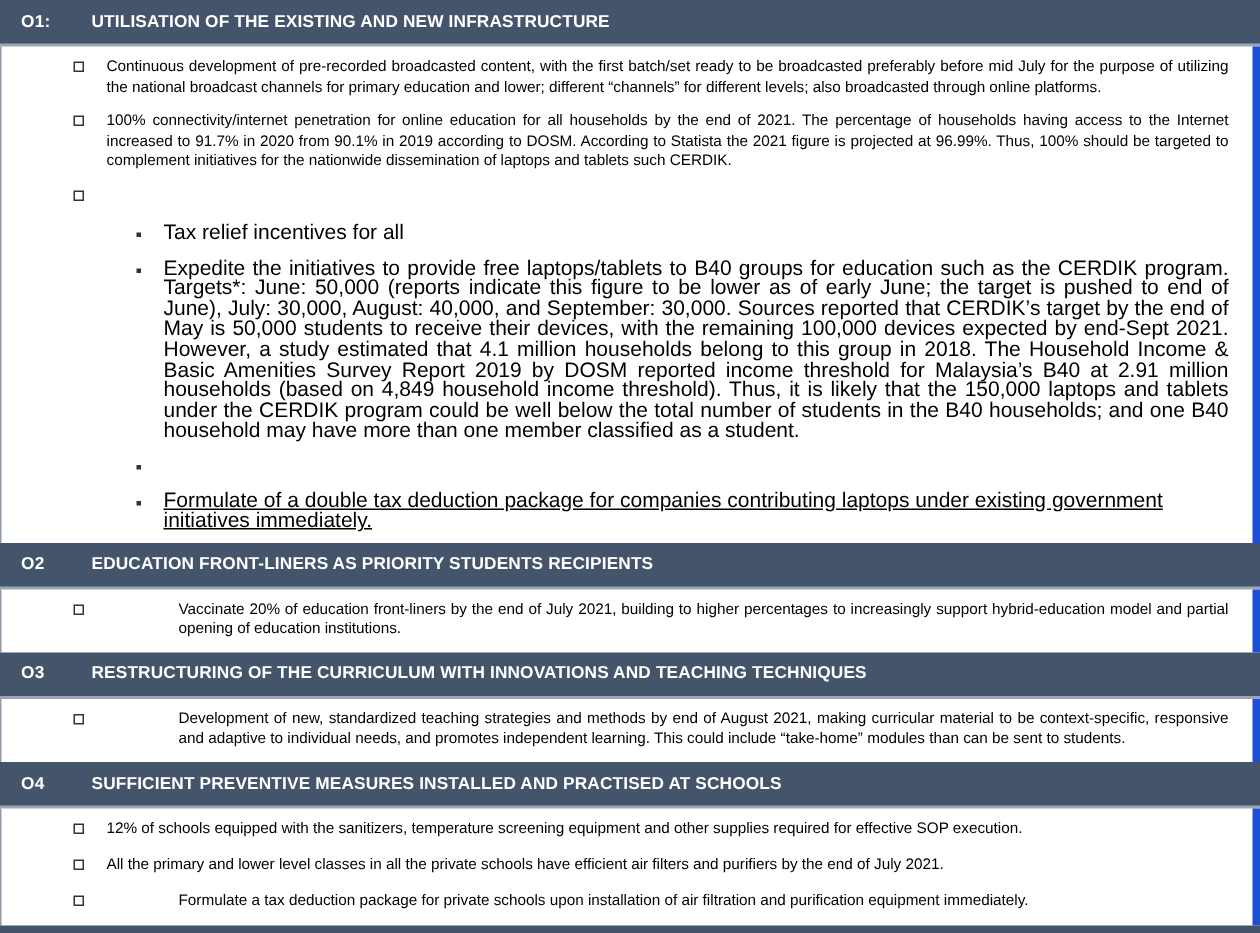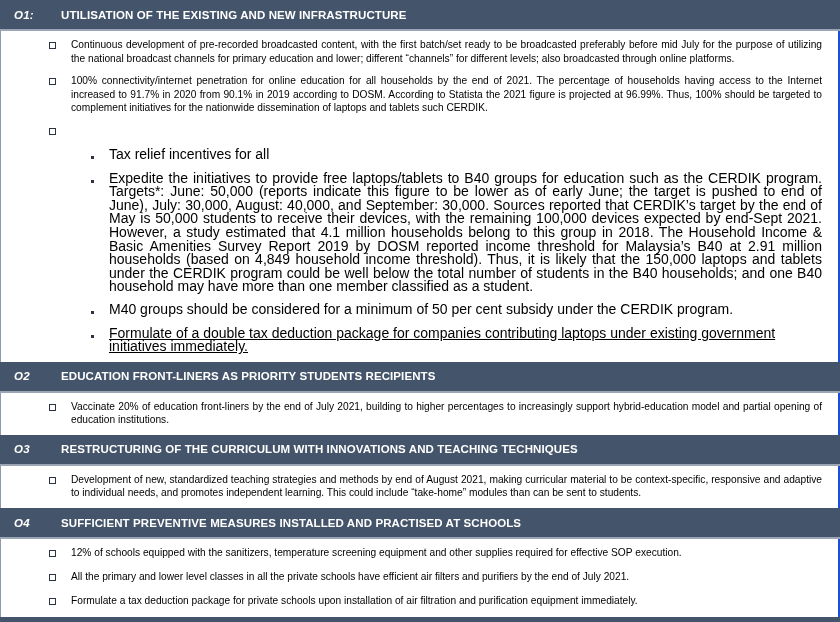--- a/index.html
+++ b/index.html
@@ -31,52 +31,51 @@
     border-bottom: 2px solid #9aa5b5;
   }
   .section-code {
     flex: 0 0 auto;
     width: 28px;
     padding-left: 14px;
     box-sizing: border-box;
     font-size: 11.5px;
     font-weight: bold;
     letter-spacing: 0.2px;
-    font-style: italic;
   }
   .section-title {
     font-size: 11.5px;
     font-weight: bold;
     letter-spacing: 0.1px;
     white-space: nowrap;
     margin-left: 33px;
   }
 
   
   .section-body {
     border-left: 1px solid #8f9bad;
-    border-right: 2px solid #1d4ed8;
+    border-right: 5px solid #1d4ed8;
     box-sizing: border-box;
     width: 840px;
     padding: 7px 0 8px 0;
     background: #ffffff;
   }
   .section-body.last {
     border-bottom: 2px solid #9aa5b5;
     padding-bottom: 22px;
   }
 
   
   .cb-item {
     display: flex;
     align-items: flex-start;
     padding: 0 14px 0 0;
     margin: 0 0 9px 0;
   }
-  .cb-item:last-child { margin-bottom: 0; }
+  .cb-item:last-child { margin-bottom: 0; gap: 48px; }
   .cb-mark {
     flex: 0 0 auto;
     width: 22px;
     padding-left: 48px;
     box-sizing: content-box;
     font-size: 10px;
     line-height: 14px;
     padding-top: 1px;
     color: #1b2430;
   }
@@ -164,21 +163,20 @@
       <div class="sub-item">
         <span class="sub-mark"><span class="sub-square"></span></span>
         <span class="sub-text no-justify">Tax relief incentives for all</span>
       </div>
       <div class="sub-item">
         <span class="sub-mark"><span class="sub-square"></span></span>
         <span class="sub-text">Expedite the initiatives to provide free laptops/tablets to B40 groups for education such as the CERDIK program. Targets*: June: 50,000 (reports indicate this figure to be lower as of early June; the target is pushed to end of June), July: 30,000, August: 40,000, and September: 30,000. Sources reported that CERDIK’s target by the end of May is 50,000 students to receive their devices, with the remaining 100,000 devices expected by end-Sept 2021. However, a study estimated that 4.1 million households belong to this group in 2018. The Household Income &amp; Basic Amenities Survey Report 2019 by DOSM reported income threshold for Malaysia’s B40 at 2.91 million households (based on 4,849 household income threshold). Thus, it is likely that the 150,000 laptops and tablets under the CERDIK program could be well below the total number of students in the B40 households; and one B40 household may have more than one member classified as a student.</span>
       </div>
       <div class="sub-item">
         <span class="sub-mark"><span class="sub-square"></span></span>
-        <span class="sub-text no-justify">M40 groups should be considered for a minimum of 50 per cent subsidy under the CERDIK program.</span>
       </div>
       <div class="sub-item">
         <span class="sub-mark"><span class="sub-square"></span></span>
         <span class="sub-text no-justify">Formulate of a double tax deduction package for companies contributing laptops under existing government initiatives immediately.</span>
       </div>
     </div>
 
   </div>
 
   <div class="section-header">

